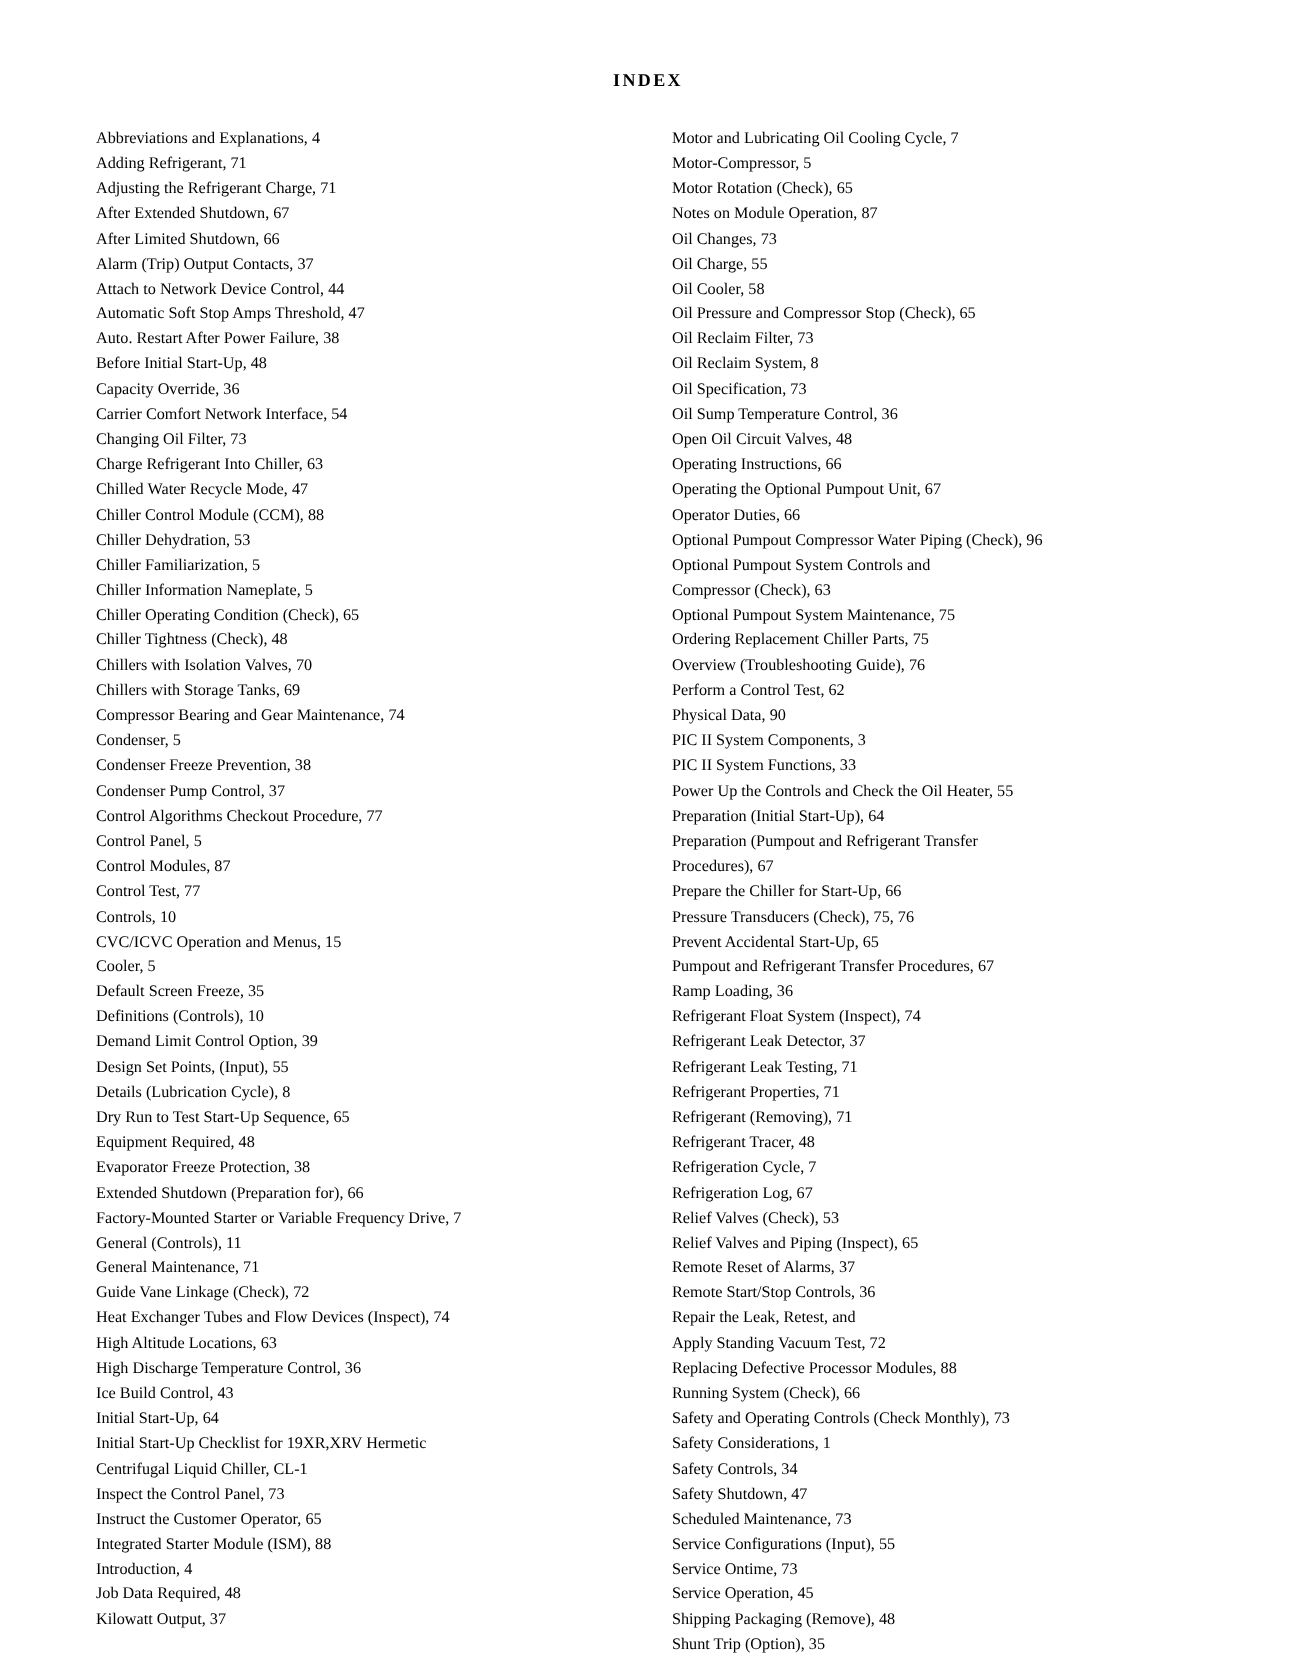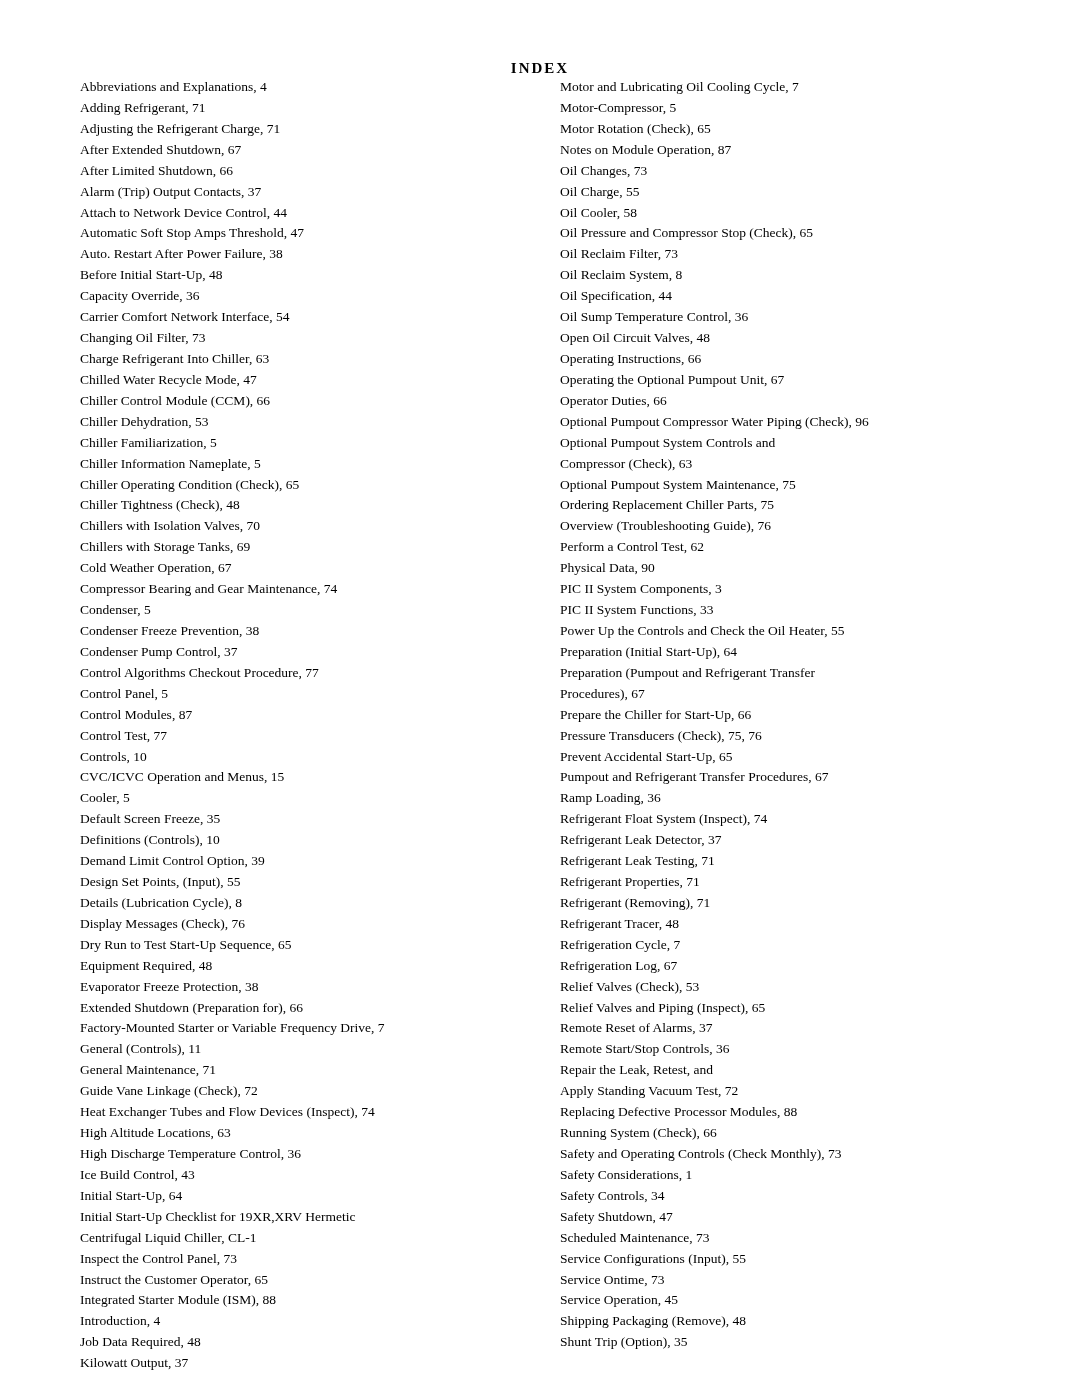--- a/index.html
+++ b/index.html
@@ -14,20 +14,21 @@
       color: #000000;
       width: 1080px;
       min-height: 1397px;
       padding: 60px 80px 60px 80px;
     }
     .page-title {
       text-align: center;
       font-weight: bold;
       font-size: 15px;
       letter-spacing: 2px;
+      margin-bottom: 28px;
       text-transform: uppercase;
     }
     .columns-wrapper {
       display: flex;
       gap: 40px;
     }
     .column {
       flex: 1;
       line-height: 1.55;
     }
@@ -51,46 +52,44 @@
       <span class="index-entry">Alarm (Trip) Output Contacts, 37</span>
       <span class="index-entry">Attach to Network Device Control, 44</span>
       <span class="index-entry">Automatic Soft Stop Amps Threshold, 47</span>
       <span class="index-entry">Auto. Restart After Power Failure, 38</span>
       <span class="index-entry">Before Initial Start-Up, 48</span>
       <span class="index-entry">Capacity Override, 36</span>
       <span class="index-entry">Carrier Comfort Network Interface, 54</span>
       <span class="index-entry">Changing Oil Filter, 73</span>
       <span class="index-entry">Charge Refrigerant Into Chiller, 63</span>
       <span class="index-entry">Chilled Water Recycle Mode, 47</span>
-      <span class="index-entry">Chiller Control Module (CCM), 66</span>
+      <span class="index-entry">Chiller Control Module (CCM), 88</span>
       <span class="index-entry">Chiller Dehydration, 53</span>
       <span class="index-entry">Chiller Familiarization, 5</span>
       <span class="index-entry">Chiller Information Nameplate, 5</span>
       <span class="index-entry">Chiller Operating Condition (Check), 65</span>
       <span class="index-entry">Chiller Tightness (Check), 48</span>
       <span class="index-entry">Chillers with Isolation Valves, 70</span>
       <span class="index-entry">Chillers with Storage Tanks, 69</span>
-      <span class="index-entry">Cold Weather Operation, 67</span>
       <span class="index-entry">Compressor Bearing and Gear Maintenance, 74</span>
       <span class="index-entry">Condenser, 5</span>
       <span class="index-entry">Condenser Freeze Prevention, 38</span>
       <span class="index-entry">Condenser Pump Control, 37</span>
       <span class="index-entry">Control Algorithms Checkout Procedure, 77</span>
       <span class="index-entry">Control Panel, 5</span>
       <span class="index-entry">Control Modules, 87</span>
       <span class="index-entry">Control Test, 77</span>
       <span class="index-entry">Controls, 10</span>
       <span class="index-entry">CVC/ICVC Operation and Menus, 15</span>
       <span class="index-entry">Cooler, 5</span>
       <span class="index-entry">Default Screen Freeze, 35</span>
       <span class="index-entry">Definitions (Controls), 10</span>
       <span class="index-entry">Demand Limit Control Option, 39</span>
       <span class="index-entry">Design Set Points, (Input), 55</span>
       <span class="index-entry">Details (Lubrication Cycle), 8</span>
-      <span class="index-entry">Display Messages (Check), 76</span>
       <span class="index-entry">Dry Run to Test Start-Up Sequence, 65</span>
       <span class="index-entry">Equipment Required, 48</span>
       <span class="index-entry">Evaporator Freeze Protection, 38</span>
       <span class="index-entry">Extended Shutdown (Preparation for), 66</span>
       <span class="index-entry">Factory-Mounted Starter or Variable Frequency Drive, 7</span>
       <span class="index-entry">General (Controls), 11</span>
       <span class="index-entry">General Maintenance, 71</span>
       <span class="index-entry">Guide Vane Linkage (Check), 72</span>
       <span class="index-entry">Heat Exchanger Tubes and Flow Devices (Inspect), 74</span>
       <span class="index-entry">High Altitude Locations, 63</span>
@@ -110,21 +109,21 @@
       <span class="index-entry">Motor and Lubricating Oil Cooling Cycle, 7</span>
       <span class="index-entry">Motor-Compressor, 5</span>
       <span class="index-entry">Motor Rotation (Check), 65</span>
       <span class="index-entry">Notes on Module Operation, 87</span>
       <span class="index-entry">Oil Changes, 73</span>
       <span class="index-entry">Oil Charge, 55</span>
       <span class="index-entry">Oil Cooler, 58</span>
       <span class="index-entry">Oil Pressure and Compressor Stop (Check), 65</span>
       <span class="index-entry">Oil Reclaim Filter, 73</span>
       <span class="index-entry">Oil Reclaim System, 8</span>
-      <span class="index-entry">Oil Specification, 44</span>
+      <span class="index-entry">Oil Specification, 73</span>
       <span class="index-entry">Oil Sump Temperature Control, 36</span>
       <span class="index-entry">Open Oil Circuit Valves, 48</span>
       <span class="index-entry">Operating Instructions, 66</span>
       <span class="index-entry">Operating the Optional Pumpout Unit, 67</span>
       <span class="index-entry">Operator Duties, 66</span>
       <span class="index-entry">Optional Pumpout Compressor Water Piping (Check), 96</span>
       <span class="index-entry">Optional Pumpout System Controls and</span>
       <span class="index-entry">    Compressor (Check), 63</span>
       <span class="index-entry">Optional Pumpout System Maintenance, 75</span>
       <span class="index-entry">Ordering Replacement Chiller Parts, 75</span>

